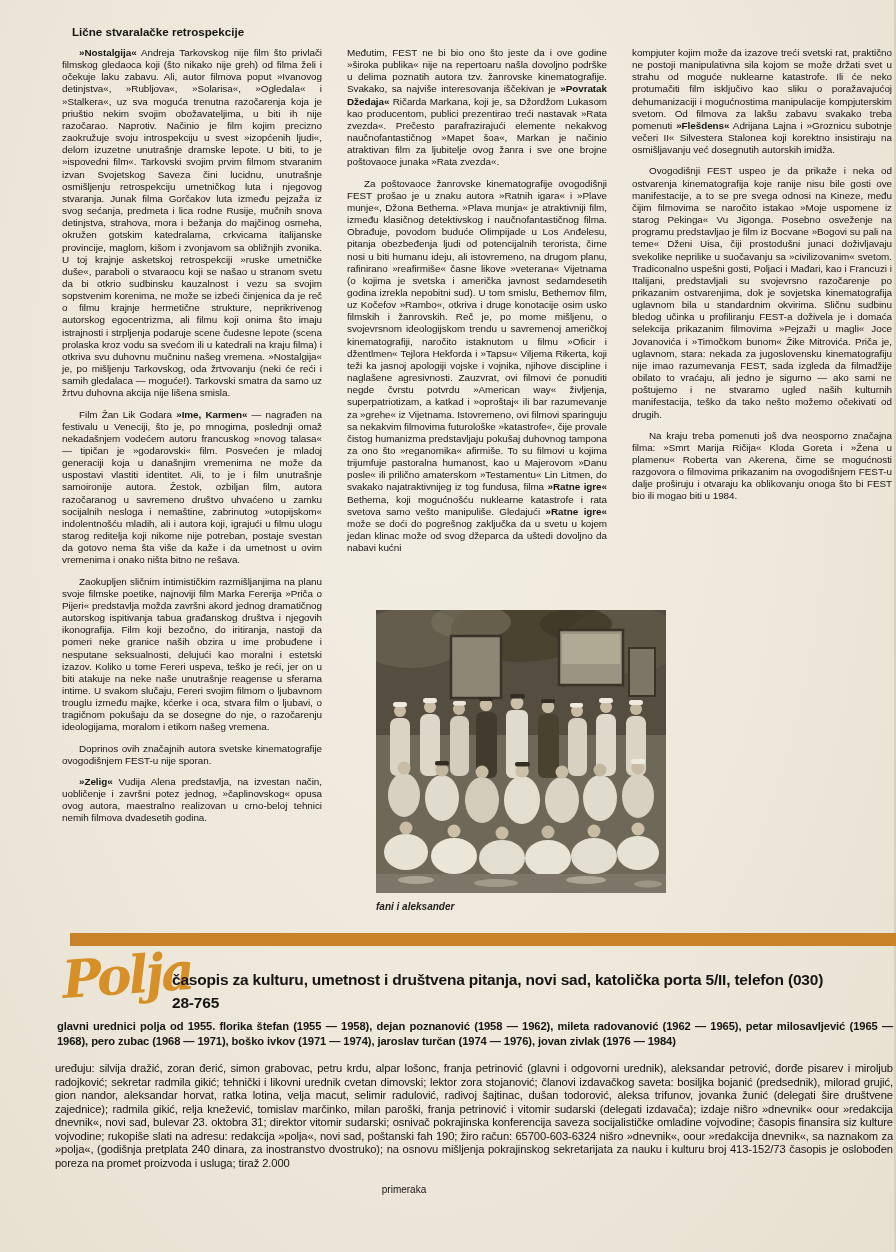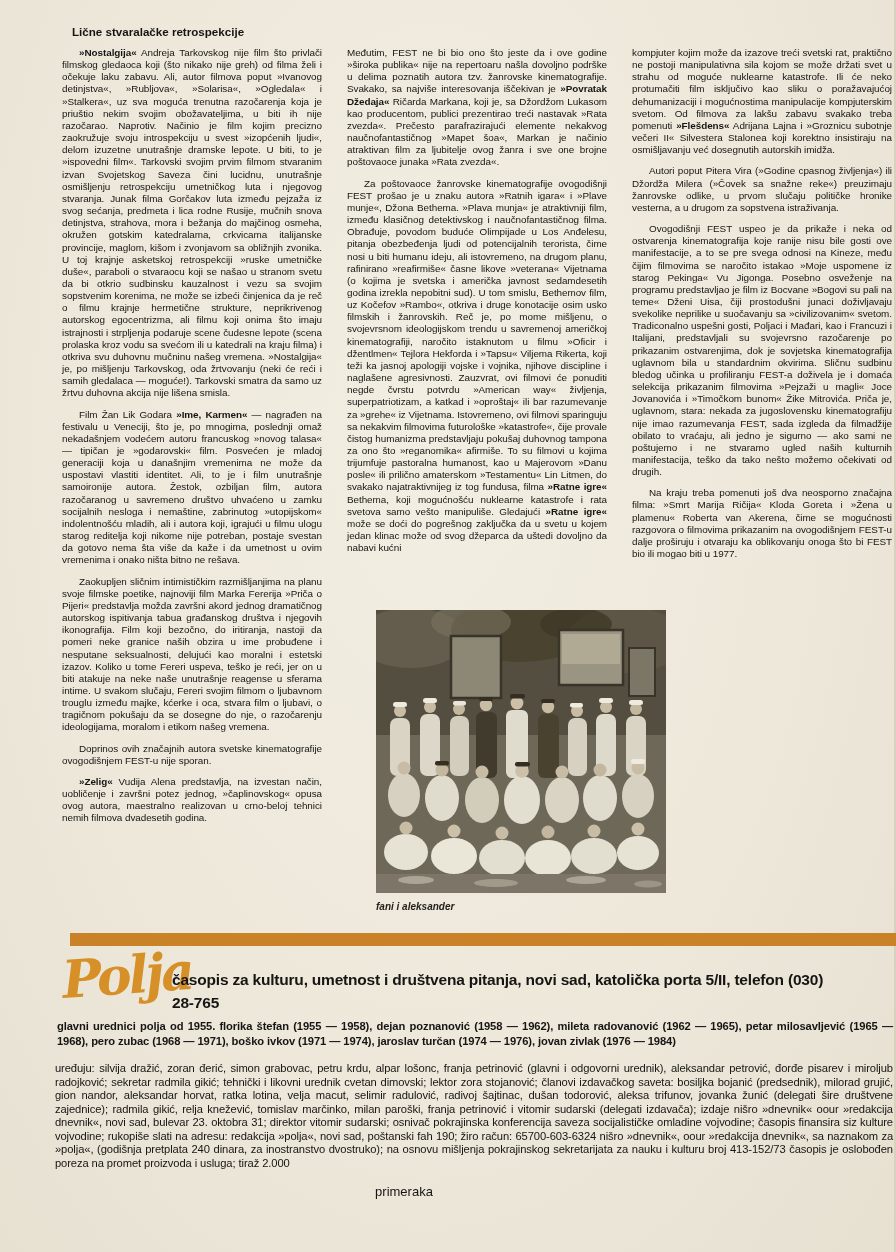--- a/index.html
+++ b/index.html
@@ -24,21 +24,21 @@
   .bar{position:absolute;left:70px;top:933px;width:826px;height:13px;background:#c98227}
   .logo{
     position:absolute;left:62px;top:944px;width:170px;
     font-family:"DejaVu Serif",serif;font-style:italic;font-weight:bold;
     font-size:52px;line-height:60px;letter-spacing:-3px;color:#d69027;
     transform:rotate(-4deg);
   }
   .tagline{position:absolute;left:172px;top:968px;width:714px;font-weight:bold;font-size:15.5px;line-height:23px;letter-spacing:-0.2px}
   .editors{position:absolute;left:57px;top:1019px;width:836px;font-weight:bold;font-size:11.2px;line-height:15.3px;text-align:justify;letter-spacing:-0.1px}
   .colophon{position:absolute;left:55px;top:1062px;width:838px;font-size:11.2px;line-height:13.5px;text-align:justify;letter-spacing:-0.1px}
-  .colophon-last{position:absolute;left:0;top:1184px;width:808px;text-align:center;font-size:13px}
+  .colophon-last{position:absolute;left:0;top:1184px;width:808px;text-align:center;font-size:10px}
 </style>
 </head>
 <body>
 
 <div class="page">
 
   <h1 class="heading">Lične stvaralačke retrospekcije</h1>
 
   <div class="cols">
     <div class="col">
@@ -47,23 +47,22 @@
       <p class="ind"><span>Zaokupljen sličnim intimističkim razmišljanjima na planu svoje filmske poetike, najnoviji film Marka Fererija »Priča o Pijeri« predstavlja možda završni akord jednog dramatičnog autorskog ispitivanja tabua građanskog društva i njegovih ikonografija. Film koji bezočno, do iritiranja, nastoji da pomeri neke granice naših obzira u ime probuđene i nesputane seksualnosti, delujući kao moralni i estetski izazov. Koliko u tome Fereri uspeva, teško je reći, jer on u biti atakuje na neke naše unutrašnje reagense u sferama intime. U svakom slučaju, Fereri svojim filmom o ljubavnom trouglu između majke, kćerke i oca, stvara film o ljubavi, o tragičnom pokušaju da se dosegne do nje, o razočarenju ideologijama, moralom i etikom našeg vremena.</span></p>
       <p class="ind"><span>Doprinos ovih značajnih autora svetske kinematografije ovogodišnjem FEST-u nije sporan.</span></p>
       <p class="ind"><span class="b">»Zelig«</span><span> Vudija Alena predstavlja, na izvestan način, uobličenje i završni potez jednog, »čaplinovskog« opusa ovog autora, maestralno realizovan u crno-beloj tehnici nemih filmova dvadesetih godina.</span></p>
     </div>
     <div class="col">
       <p><span>Međutim, FEST ne bi bio ono što jeste da i ove godine »široka publika« nije na repertoaru našla dovoljno podrške u delima poznatih autora tzv. žanrovske kinematografije. Svakako, sa najviše interesovanja iščekivan je </span><span class="b">»Povratak Džedaja«</span><span> Ričarda Markana, koji je, sa Džordžom Lukasom kao producentom, publici prezentirao treći nastavak »Rata zvezda«. Prečesto parafrazirajući elemente nekakvog naučnofantastičnog »Mapet šoa«, Markan je načinio atraktivan film za ljubitelje ovog žanra i sve one brojne poštovaoce junaka »Rata zvezda«.</span></p>
       <p class="ind"><span>Za poštovaoce žanrovske kinematografije ovogodišnji FEST prošao je u znaku autora »Ratnih igara« i »Plave munje«, Džona Bethema. »Plava munja« je atraktivniji film, između klasičnog detektivskog i naučnofantastičnog filma. Obrađuje, povodom buduće Olimpijade u Los Anđelesu, pitanja obezbeđenja ljudi od potencijalnih terorista, čime nosi u biti humanu ideju, ali istovremeno, na drugom planu, rafinirano »reafirmiše« časne likove »veterana« Vijetnama (o kojima je svetska i američka javnost sedamdesetih godina izrekla nepobitni sud). U tom smislu, Bethemov film, uz Kočefov »Rambo«, otkriva i druge konotacije osim usko filmskih i žanrovskih. Reč je, po mome mišljenu, o svojevrsnom ideologijskom trendu u savremenoj američkoj kinematografiji, naročito istaknutom u filmu »Oficir i džentlmen« Tejlora Hekforda i »Tapsu« Viljema Rikerta, koji teži ka jasnoj apologiji vojske i vojnika, njihove discipline i naglašene agresivnosti. Zauzvrat, ovi filmovi će ponuditi negde čvrstu potvrdu »American way« življenja, superpatriotizam, a katkad i »oproštaj« ili bar razumevanje za »grehe« iz Vijetnama. Istovremeno, ovi filmovi sparinguju sa nekakvim filmovima futurološke »katastrofe«, čije provale čistog humanizma predstavljaju pokušaj duhovnog tampona za ono što »reganomika« afirmiše. To su filmovi u kojima trijumfuje pastoralna humanost, kao u Majerovom »Danu posle« ili prilično amaterskom »Testamentu« Lin Litmen, do svakako najatraktivnijeg iz tog fundusa, filma </span><span class="b">»Ratne igre«</span><span> Bethema, koji mogućnošću nuklearne katastrofe i rata svetova samo vešto manipuliše. Gledajući </span><span class="b">»Ratne igre«</span><span> može se doći do pogrešnog zaključka da u svetu u kojem jedan klinac može od svog džeparca da uštedi dovoljno da nabavi kućni</span></p>
     </div>
     <div class="col">
       <p><span>kompjuter kojim može da izazove treći svetski rat, praktično ne postoji manipulativna sila kojom se može držati svet u strahu od moguće nuklearne katastrofe. Ili će neko protumačiti film isključivo kao sliku o poražavajućoj dehumanizaciji i mogućnostima manipulacije kompjuterskim svetom. Od filmova za lakšu zabavu svakako treba pomenuti </span><span class="b">»Flešdens«</span><span> Adrijana Lajna i »Groznicu subotnje večeri II« Silvestera Stalonea koji korektno insistiraju na osmišljavanju već dosegnutih autorskih imidža.</span></p>
-      <p class="ind"><span>Autori poput Pitera Vira (»Godine cpasnog življenja«) ili Džordža Milera (»Čovek sa snažne reke«) preuzimaju žanrovske odlike, u prvom slučaju političke hronike vesterna, a u drugom za sopstvena istraživanja.</span></p>
       <p class="ind"><span>Ovogodišnji FEST uspeo je da prikaže i neka od ostvarenja kinematografija koje ranije nisu bile gosti ove manifestacije, a to se pre svega odnosi na Kineze, među čijim filmovima se naročito istakao »Moje uspomene iz starog Pekinga« Vu Jigonga. Posebno osveženje na programu predstavljao je film iz Bocvane »Bogovi su pali na teme« Dženi Uisa, čiji prostodušni junaci doživljavaju svekolike neprilike u suočavanju sa »civilizovanim« svetom. Tradiconalno uspešni gosti, Poljaci i Mađari, kao i Francuzi i Italijani, predstavljali su svojevrsno razočarenje po prikazanim ostvarenjima, dok je sovjetska kinematografija uglavnom bila u standardnim okvirima. Sličnu sudbinu bledog učinka u profiliranju FEST-a doživela je i domaća selekcija prikazanim filmovima »Pejzaži u magli« Joce Jovanovića i »Timočkom bunom« Žike Mitrovića. Priča je, uglavnom, stara: nekada za jugoslovensku kinematografiju nije imao razumevanja FEST, sada izgleda da filmadžije obilato to vraćaju, ali jedno je sigurno — ako sami ne poštujemo i ne stvaramo ugled naših kulturnih manifestacija, teško da tako nešto možemo očekivati od drugih.</span></p>
-      <p class="ind"><span>Na kraju treba pomenuti još dva neosporno značajna filma: »Smrt Marija Ričija« Kloda Goreta i »Žena u plamenu« Roberta van Akerena, čime se mogućnosti razgovora o filmovima prikazanim na ovogodišnjem FEST-u dalje proširuju i otvaraju ka oblikovanju onoga što bi FEST bio ili mogao biti u 1977.</span></p>
+      <p class="ind"><span>Na kraju treba pomenuti još dva neosporno značajna filma: »Smrt Marija Ričija« Kloda Goreta i »Žena u plamenu« Roberta van Akerena, čime se mogućnosti razgovora o filmovima prikazanim na ovogodišnjem FEST-u dalje proširuju i otvaraju ka oblikovanju onoga što bi FEST bio ili mogao biti u 1984.</span></p>
     </div>
   </div>
 
   <div class="photo-wrap">
     <svg viewBox="0 0 290 283" preserveAspectRatio="none" role="img">
       <rect width="290" height="283" fill="#6e6859"></rect>
       <rect width="290" height="125" fill="#544e41"></rect>
       <ellipse cx="35" cy="28" rx="55" ry="30" fill="#665f4f" opacity="0.9"></ellipse>
       <ellipse cx="145" cy="20" rx="70" ry="32" fill="#49432f" opacity="0.9"></ellipse>
       <ellipse cx="250" cy="30" rx="60" ry="33" fill="#5e5747" opacity="0.9"></ellipse>

